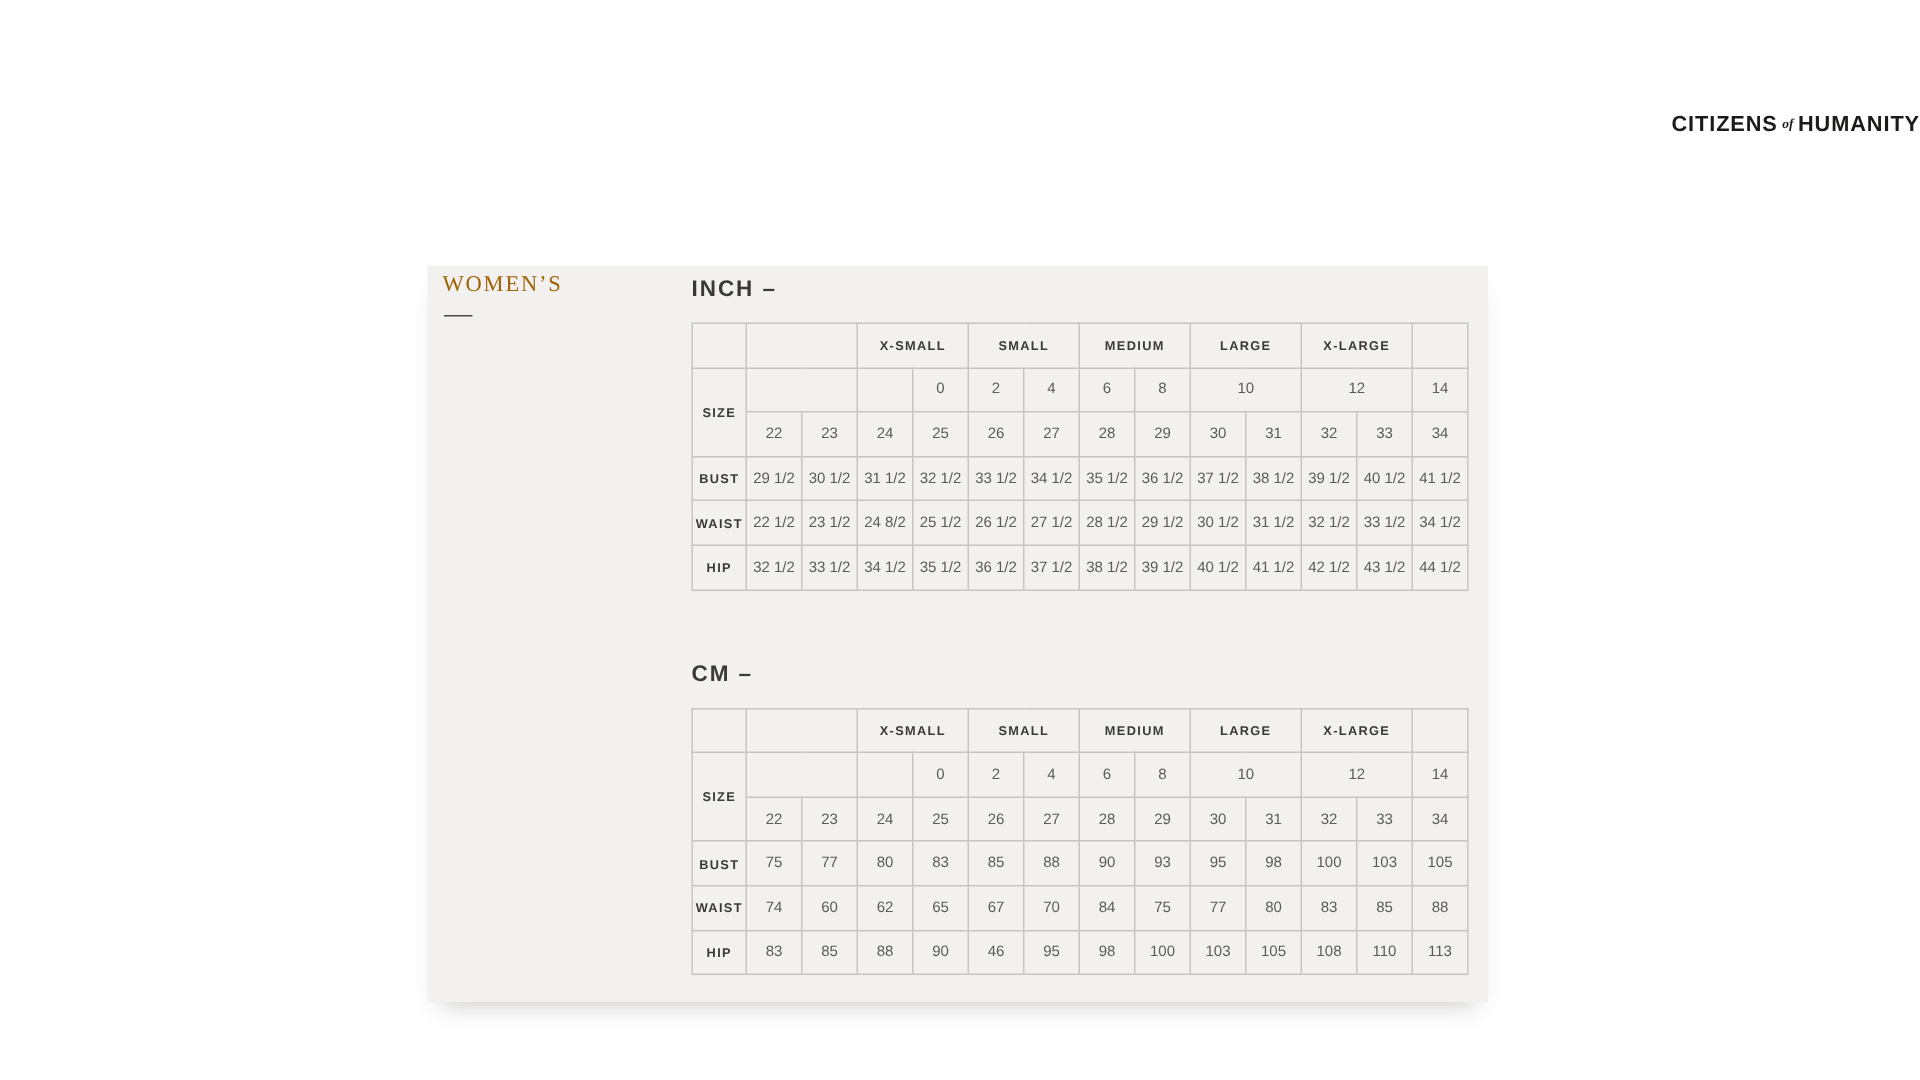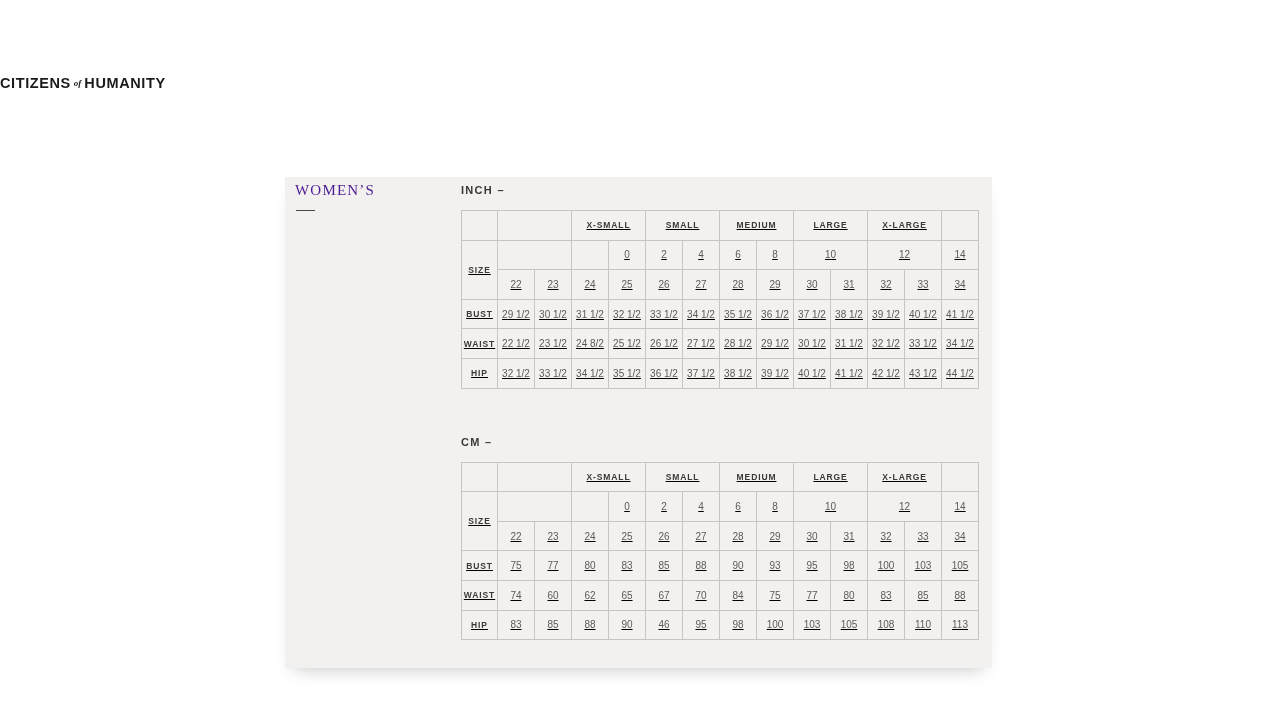--- a/index.html
+++ b/index.html
@@ -7,21 +7,21 @@
     width: 1280px; height: 720px;
     background: #ffffff;
     font-family: "Liberation Sans", sans-serif;
     overflow: hidden;
     position: relative;
   }
   
   .logo {
     position: absolute;
     top: 75px; left: 0; width: 100%;
-    text-align: left;
+    text-align: right;
     font-weight: bold;
     font-size: 14.5px;
     letter-spacing: 0.6px;
     color: #1c1b1a;
   }
   .logo .of {
     font-family: "Liberation Serif", serif;
     font-style: italic;
     font-weight: bold;
     font-size: 9px;
@@ -36,45 +36,44 @@
     width: 707px; height: 491px;
     background: #f2f1ef;
     box-shadow: 0 10px 16px -9px rgba(60,55,50,0.28);
   }
   .womens {
     position: absolute;
     left: 10px; top: 5px;
     font-family: "Liberation Serif", serif;
     font-size: 15px;
     letter-spacing: 1.2px;
-    color: #4c1d95;
+    color: #a16207;
   }
   .womens-dash {
     position: absolute;
     left: 11px; top: 33px;
     width: 19px; height: 0;
     border-top: 1.5px solid #4a4947;
   }
   .tables {
     position: absolute;
     left: 176px; top: 7px;
   }
   .unit-label {
-    font-size: 11px;
+    font-size: 15px;
     font-weight: bold;
     letter-spacing: 1.3px;
     color: #3a3936;
     margin-bottom: 14px;
   }
   .unit-section + .unit-section { margin-top: 47px; }
   table.size-table {
     border-collapse: collapse;
     table-layout: fixed;
     width: 518px;
-    text-decoration: underline;
   }
   table.size-table td {
     border: 1px solid #c7c5c1;
     text-align: center;
     vertical-align: middle;
     height: 29.6px;
     font-size: 10px;
     color: #5d5a56;
     padding: 0;
     white-space: nowrap;

